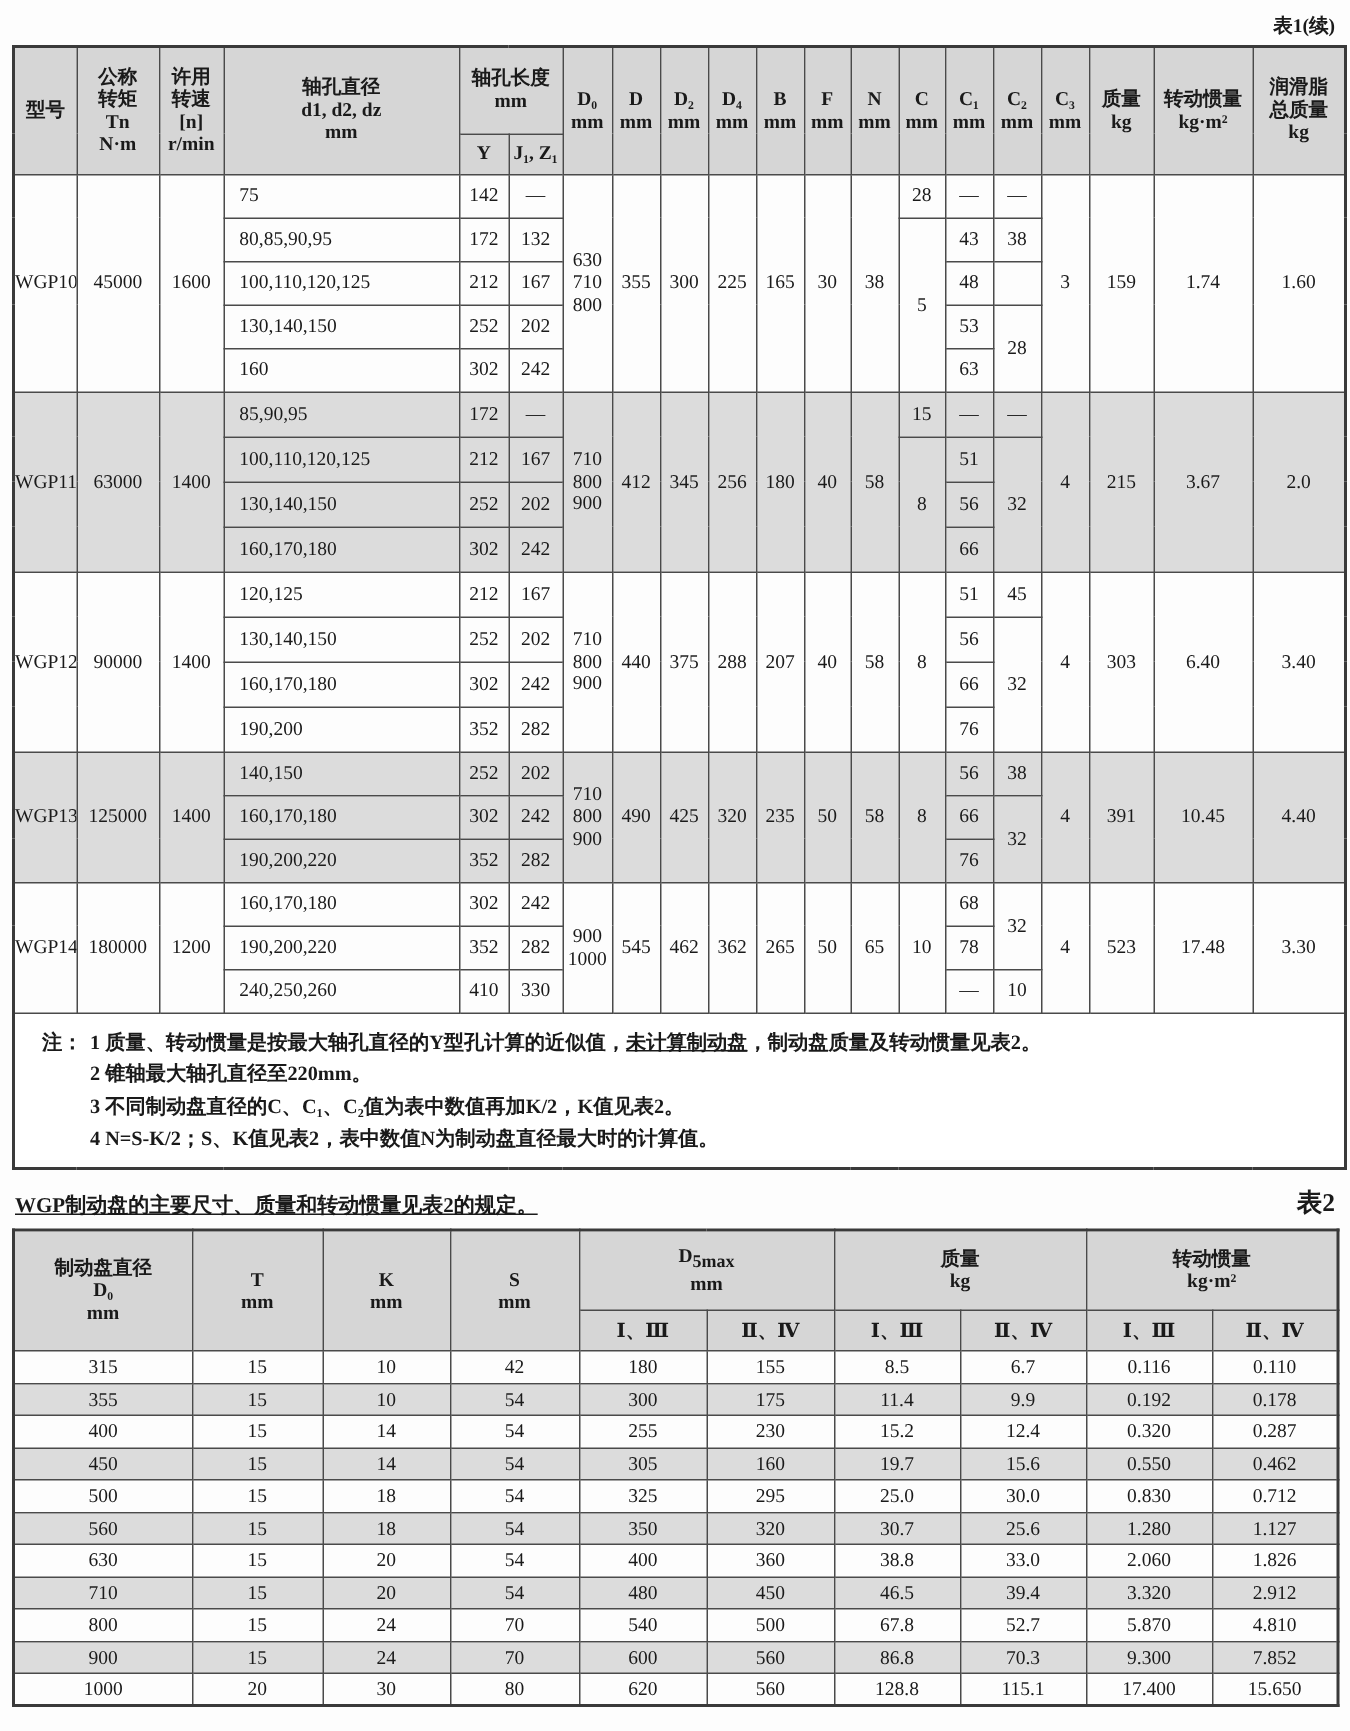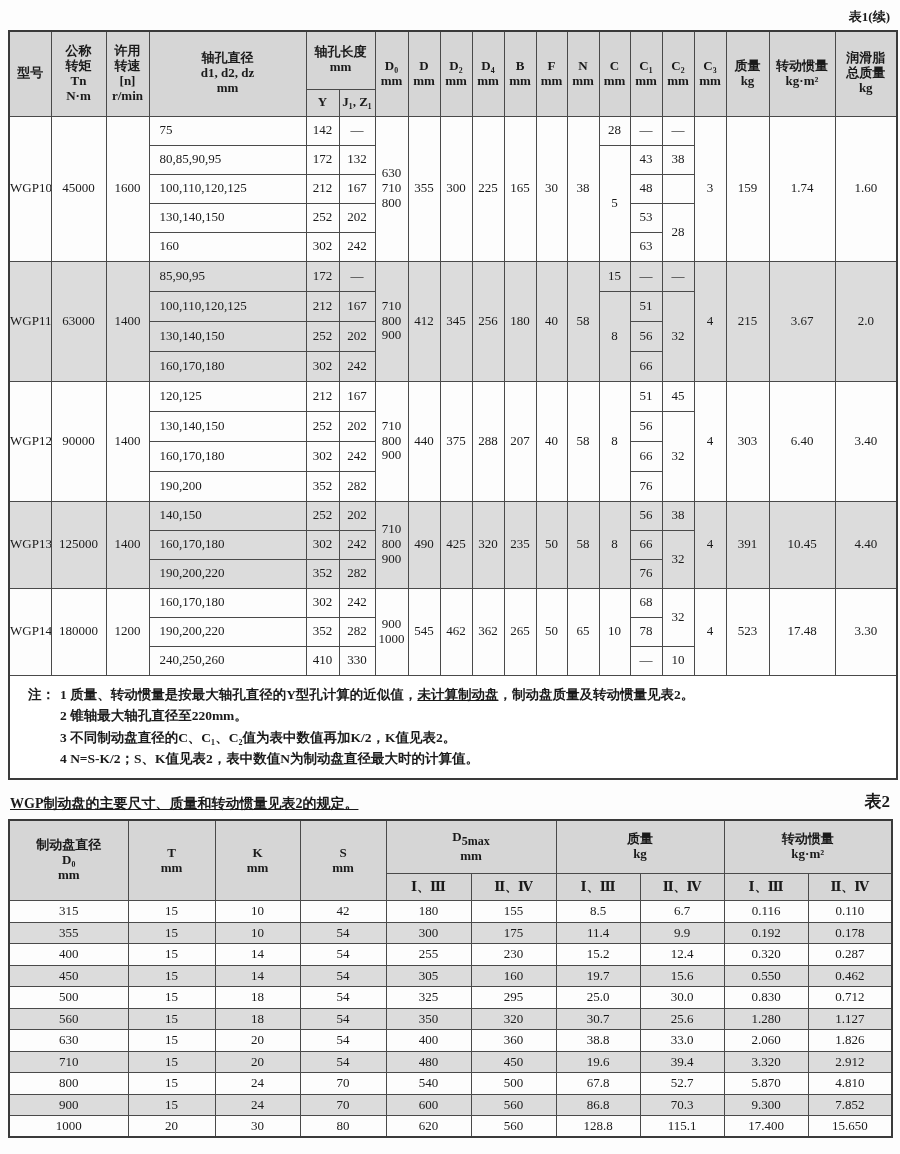--- a/index.html
+++ b/index.html
@@ -475,21 +475,21 @@
           <td>2.060</td>
           <td>1.826</td>
         </tr>
         <tr class="shade">
           <td>710</td>
           <td>15</td>
           <td>20</td>
           <td>54</td>
           <td>480</td>
           <td>450</td>
-          <td>19.6</td>
+          <td>46.5</td>
           <td>39.4</td>
           <td>3.320</td>
           <td>2.912</td>
         </tr>
         <tr>
           <td>800</td>
           <td>15</td>
           <td>24</td>
           <td>70</td>
           <td>540</td>

